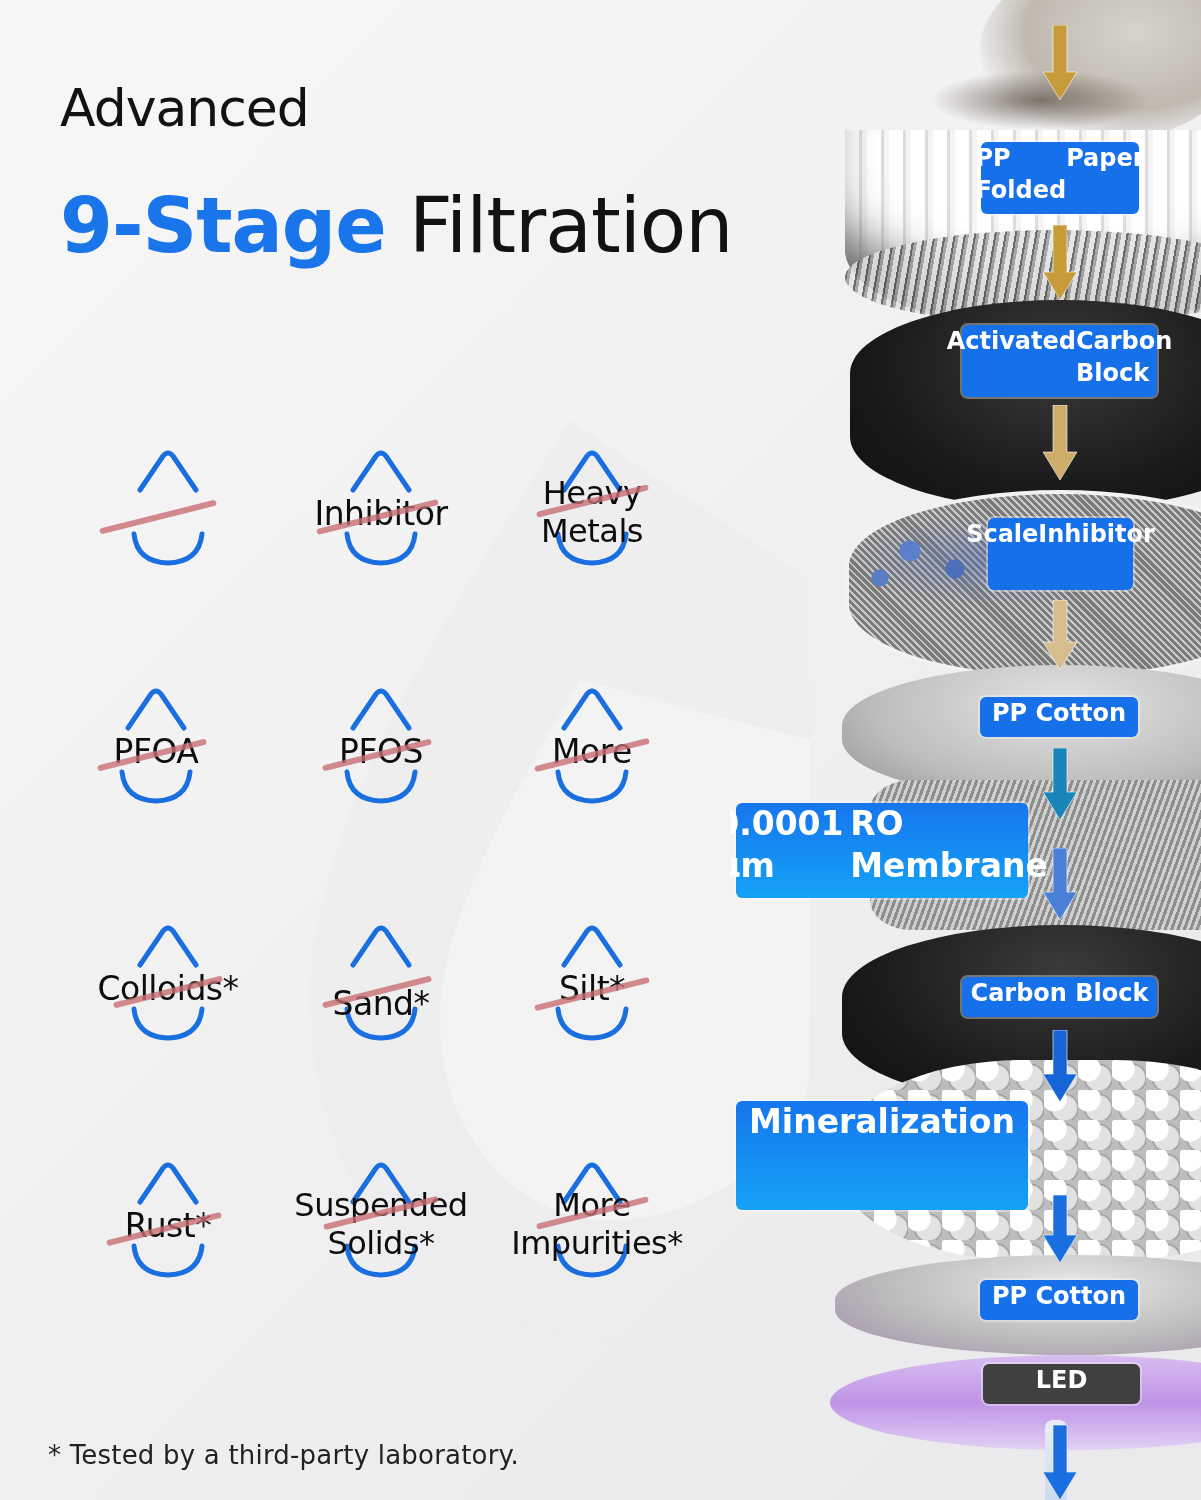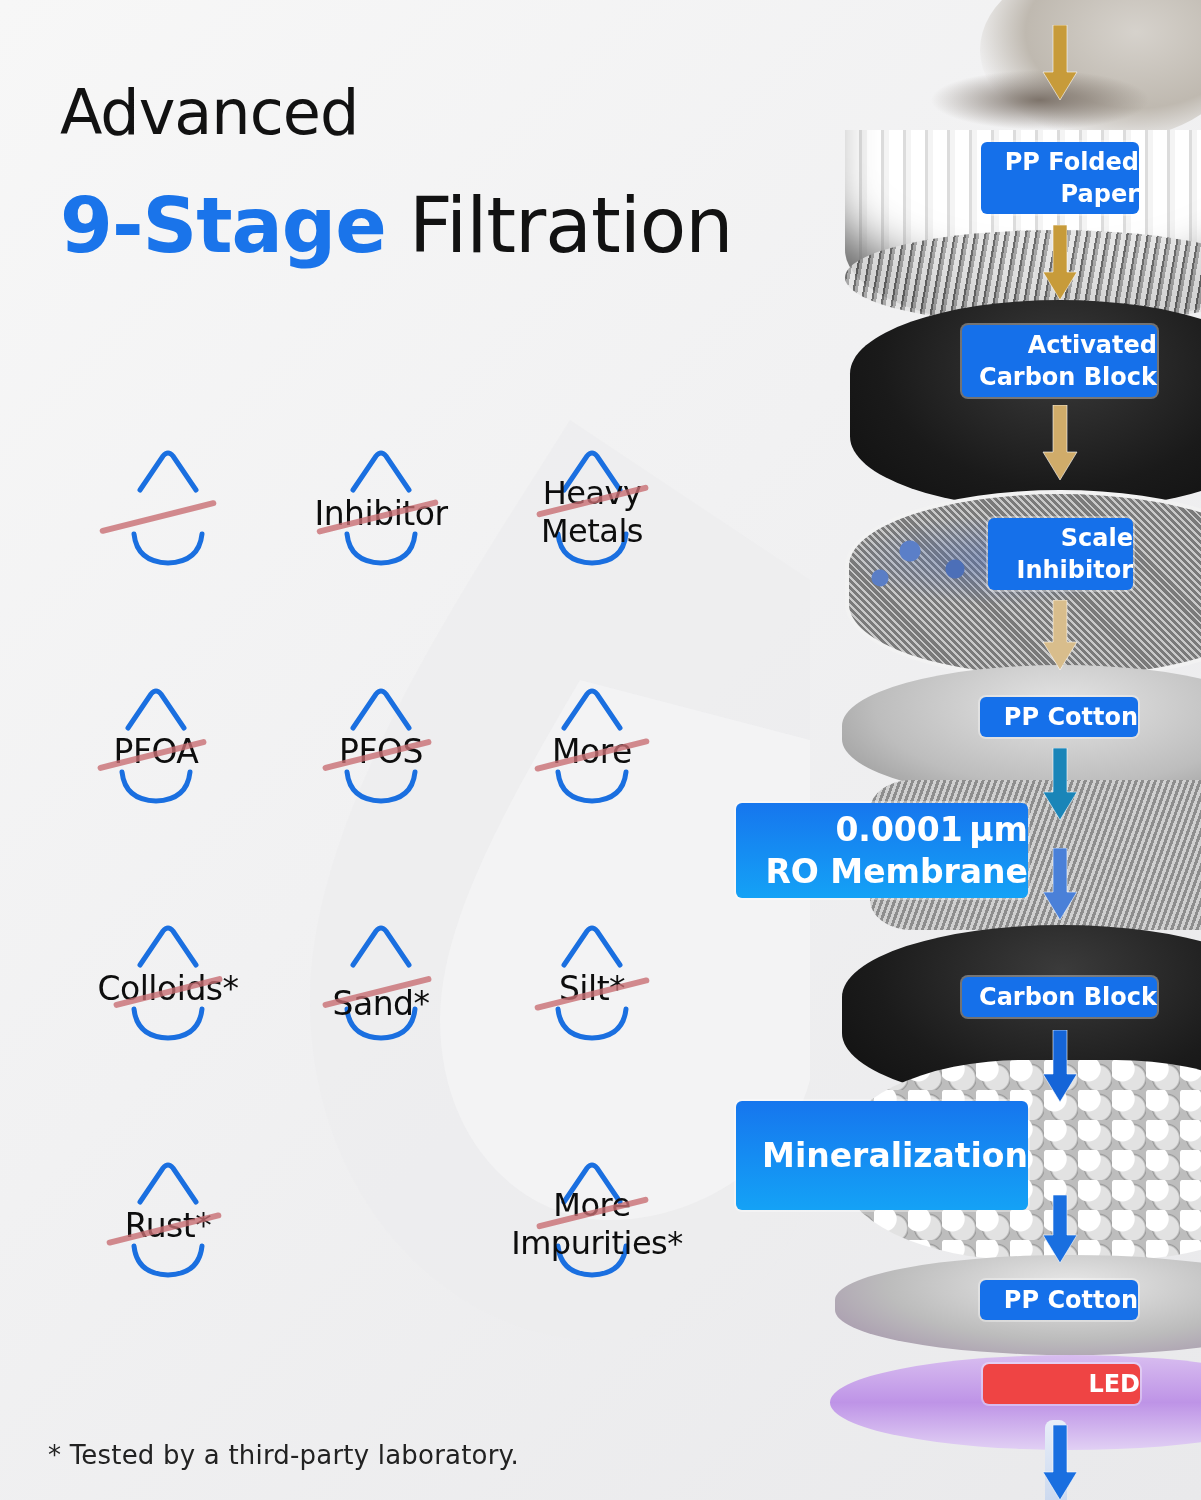--- a/index.html
+++ b/index.html
@@ -12,21 +12,21 @@
   }
   .watermark {
     position: absolute; left: 270px; top: 380px; width: 560px; height: 1000px;
     pointer-events: none;
   }
   .title {
     position: absolute; left: 60px; top: 82px;
     font-family: "DejaVu Sans", sans-serif;
     line-height: 1.0;
   }
-  .title .line1 { font-size: 62px; font-weight: 400; color: #121212; letter-spacing: -1px; display: block; height: 100px; }
+  .title .line1 { font-size: 52px; font-weight: 400; color: #121212; letter-spacing: -1px; display: block; height: 100px; }
   .title .line2 { font-size: 76px; display: block; white-space: nowrap; letter-spacing: -1px; margin-top: 6px; }
   .title .accent { color: #1a74ea; font-weight: 700; }
   .title .rest { color: #121212; font-weight: 400; }
 
   .contaminants { position: absolute; left: 0; top: 0; width: 720px; height: 1500px; }
   .cell {
     position: absolute; width: 230px; height: 120px;
   }
   .cell svg.drop { position: absolute; left: 50%; top: 0; transform: translateX(-50%); }
   .cell .label {
@@ -42,30 +42,30 @@
 
   .footnote {
     position: absolute; left: 48px; top: 1440px;
     font-size: 26px; color: #222; letter-spacing: 0.2px;
   }
 
   
   .stack { position: absolute; left: 730px; top: 0; width: 471px; height: 1500px; overflow: hidden; }
   .layer { position: absolute; border-radius: 50%; }
   .tag {
-    position: absolute; color: #fff; font-weight: 700; text-align: right;
+    position: absolute; color: #fff; font-weight: 700; text-align: left;
     border-radius: 6px; line-height: 32px; font-size: 24px;
     background: #1570ea; box-shadow: 0 0 0 2px rgba(255,255,255,0.35);
-    display: flex; flex-direction: column; justify-content: center;
+    display: flex; flex-direction: row; justify-content: center;
   }
   .tag.big {
     background: linear-gradient(180deg, #1676ee 0%, #14a2f6 100%);
     font-size: 33px; line-height: 42px; border-radius: 6px;
   }
-  .tag.led { background: #ef4444; }
+  .tag.led { background: #404040; }
   .arrow { position: absolute; }
 </style>
 </head>
 <body>
 
 <svg class="watermark" viewBox="0 0 560 1000">
   <path d="M 300 40 C 200 200, 40 430, 40 620 C 40 820, 180 960, 330 960 C 470 960, 540 880, 540 760 L 540 200 Z" fill="#ececee" opacity="0.7"></path>
   <path d="M 310 300 C 240 420, 170 540, 170 640 C 170 760, 250 840, 340 840 C 430 840, 520 780, 540 700 L 540 360 Z" fill="#f3f3f4" opacity="0.9"></path>
 </svg>
 
@@ -150,20 +150,29 @@
       <div class="label" style="top: 45px;">Silt*</div>
       <div class="strike" style="width: 118px; left: 56px; top: 66px; transform: rotate(-14deg);"></div>
     </div>
     <div class="cell" style="left: 53px; top: 1162px;">
       <svg class="drop" width="86" height="118" viewBox="0 0 86 118">
         <path d="M 15 40 L 38 6 Q 43 0 48 6 L 71 40" fill="none" stroke="#1a6fe0" stroke-width="5" stroke-linecap="round"></path>
         <path d="M 9 84 Q 12 112 43 113 Q 74 112 77 84" fill="none" stroke="#1a6fe0" stroke-width="5" stroke-linecap="round"></path>
       </svg>
       <div class="label" style="top: 45px;">Rust*</div>
       <div class="strike" style="width: 118px; left: 52px; top: 64px; transform: rotate(-14deg);"></div>
+    </div>
+    <div class="cell" style="left: 266px; top: 1162px;">
+      <svg class="drop" width="86" height="118" viewBox="0 0 86 118">
+        <path d="M 15 40 L 38 6 Q 43 0 48 6 L 71 40" fill="none" stroke="#1a6fe0" stroke-width="5" stroke-linecap="round"></path>
+        <path d="M 9 84 Q 12 112 43 113 Q 74 112 77 84" fill="none" stroke="#1a6fe0" stroke-width="5" stroke-linecap="round"></path>
+      </svg>
+      <div class="label two" style="top: 24px; left: -30px; right: -30px;">Suspended</div>
+      <div class="label two" style="top: 62px; left: -30px; right: -30px;">Solids*</div>
+      <div class="strike" style="width: 118px; left: 56px; top: 48px; transform: rotate(-14deg);"></div>
     </div>
     <div class="cell" style="left: 477px; top: 1162px;">
       <svg class="drop" width="86" height="118" viewBox="0 0 86 118">
         <path d="M 15 40 L 38 6 Q 43 0 48 6 L 71 40" fill="none" stroke="#1a6fe0" stroke-width="5" stroke-linecap="round"></path>
         <path d="M 9 84 Q 12 112 43 113 Q 74 112 77 84" fill="none" stroke="#1a6fe0" stroke-width="5" stroke-linecap="round"></path>
       </svg>
       <div class="label two" style="top: 24px; left: -30px; right: -30px;">More</div>
       <div class="label two" style="top: 62px; left: -20px; right: -30px;">Impurities*</div>
       <div class="strike" style="width: 115px; left: 57.5px; top: 48px; transform: rotate(-14deg);"></div>
     </div>

